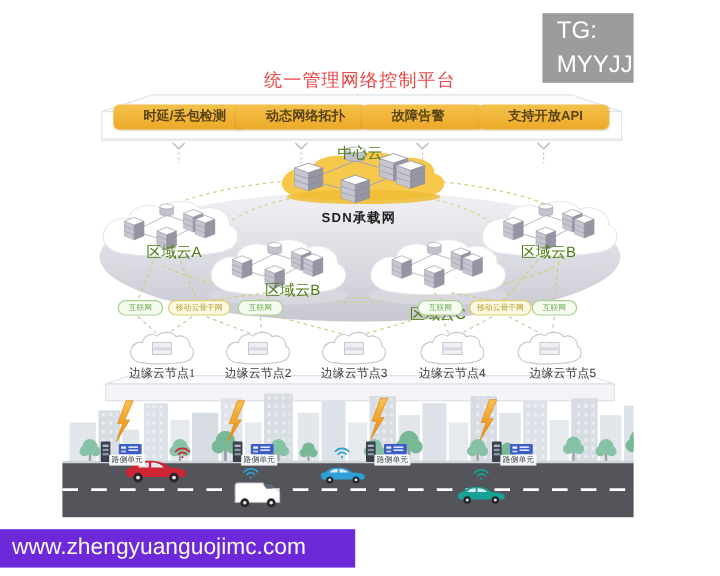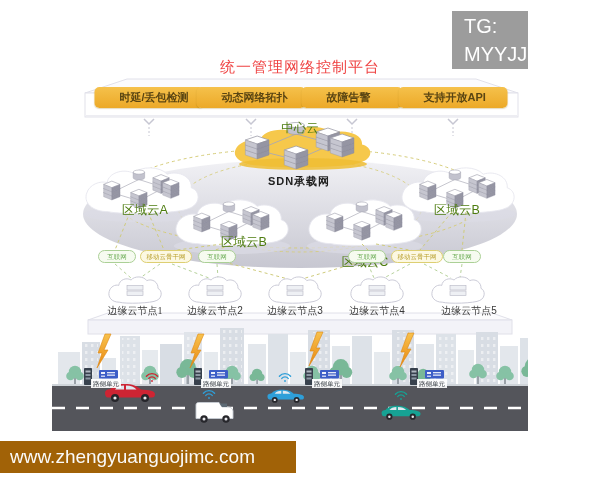--- a/index.html
+++ b/index.html
@@ -16,21 +16,21 @@
         font-weight:bold;font-size:11px;text-align:left;z-index:5;
         box-shadow:0 1px 1px rgba(150,110,0,.25);padding-left:25px;}
   .pill{position:absolute;transform:translateX(-50%);height:13px;line-height:11px;
         border-radius:7px;font-size:6.5px;text-align:center;z-index:5;box-sizing:border-box;}
   .pill.green{border:1px solid #abd096;color:#6fae58;background:#f6fbf0;width:38px;}
   .pill.yellow{border:1px solid #ddcf72;color:#b9a02f;background:#fcf8e2;width:52px;}
   .rsu-tag{position:absolute;transform:translateX(-50%);font-size:6.5px;line-height:9px;
         color:#343a41;background:rgba(255,255,255,.92);padding:0 2px;z-index:5;}
   .badge{position:absolute;left:452px;top:11px;background:#9c9c9c;color:#fff;
         font-size:20px;line-height:28px;padding:1px 12px;z-index:6;}
-  .wm{position:absolute;left:0;top:441px;width:286px;background:#a16207;color:#fafafa;
+  .wm{position:absolute;left:0;top:441px;width:286px;background:#6d28d9;color:#fafafa;
         font-size:19px;line-height:30px;padding:1px 0 1px 10px;z-index:6;}
 </style>
 </head>
 <body>
 
 <div class="stage">
 
 <svg width="600" height="480" viewBox="0 0 600 480">
   <defs>
     <linearGradient id="ge" x1="0" y1="0" x2="0" y2="1">

